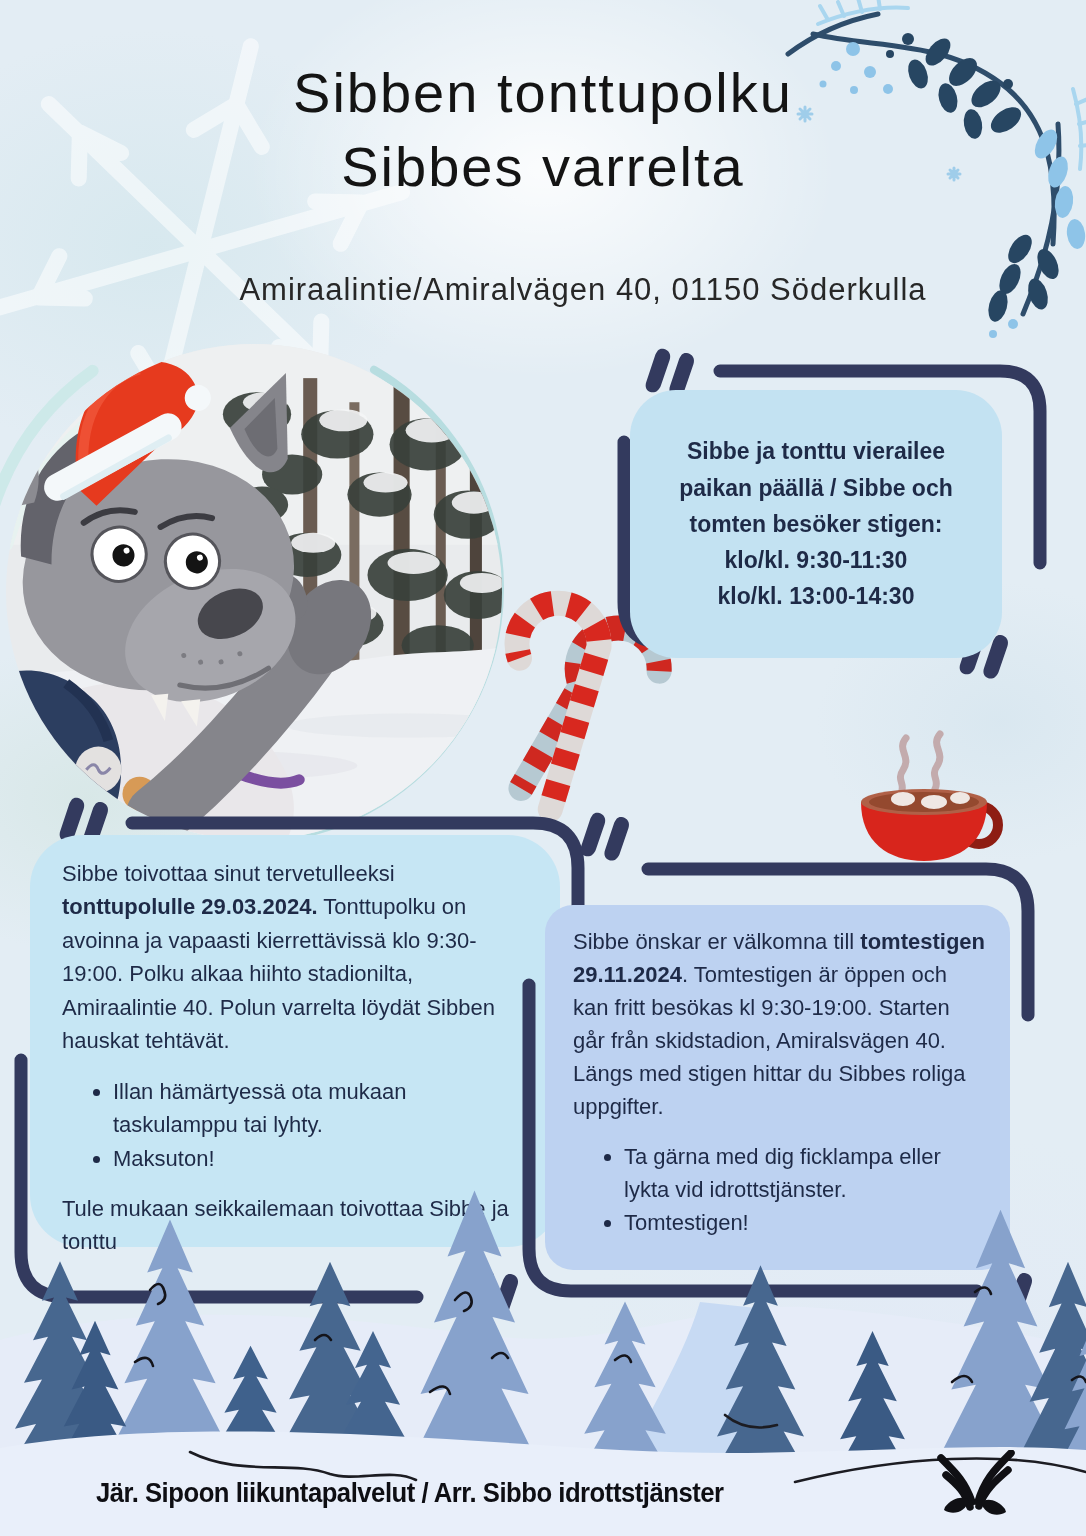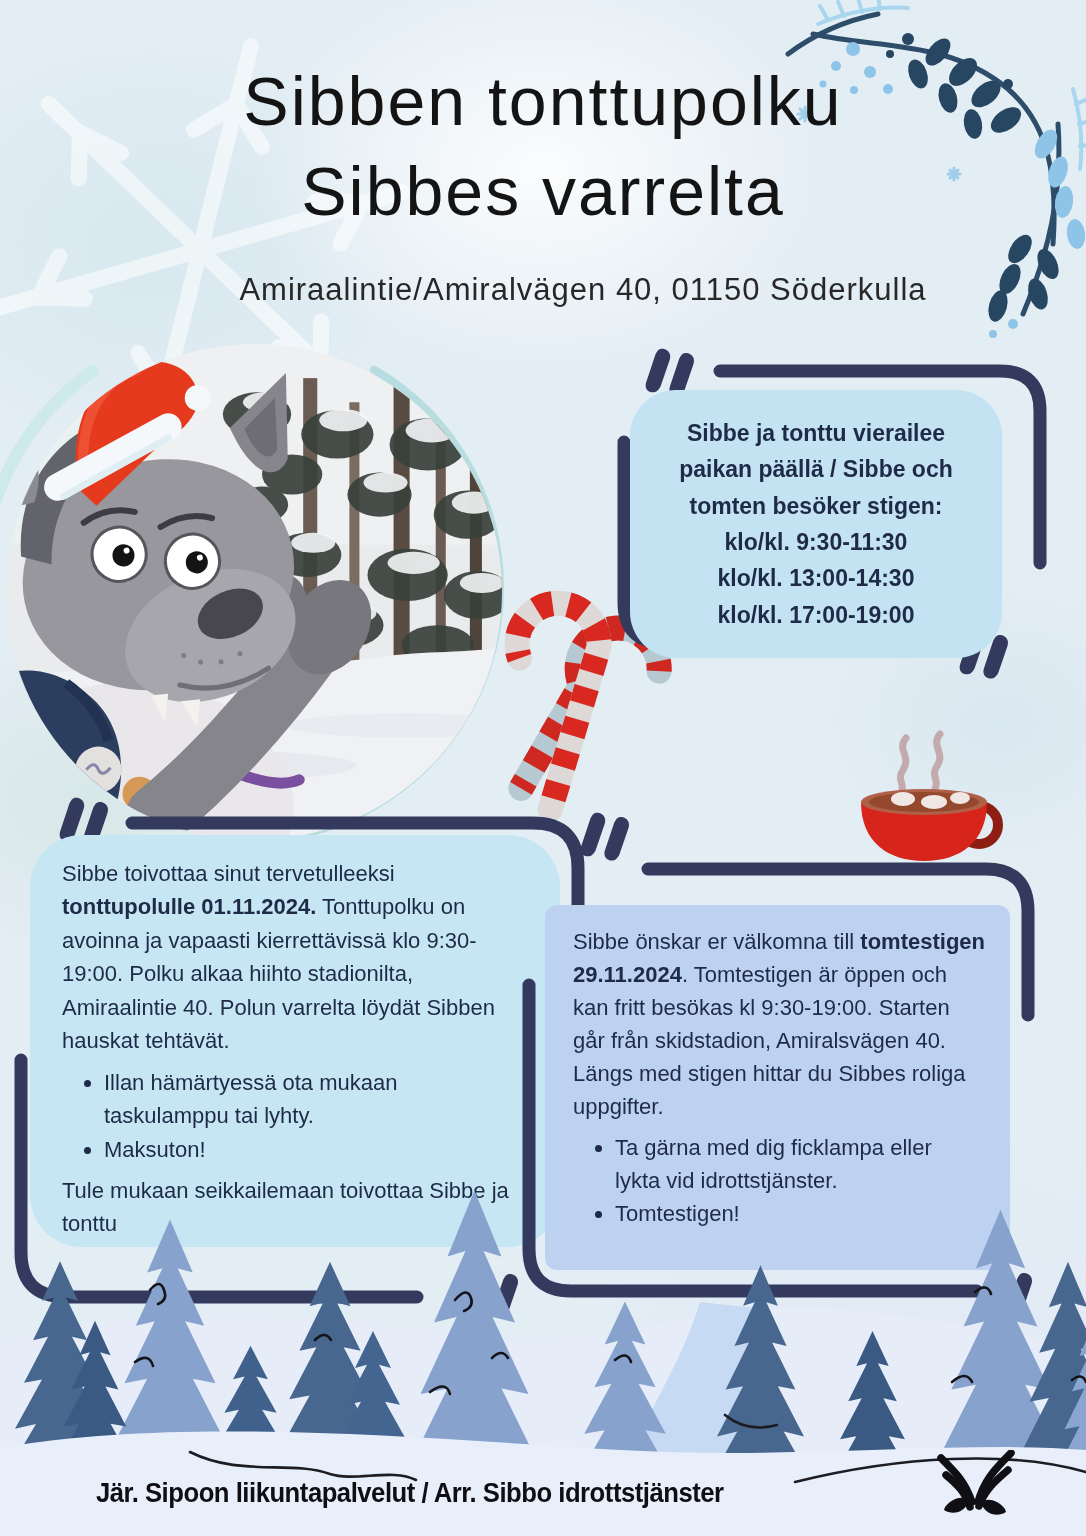--- a/index.html
+++ b/index.html
@@ -24,21 +24,21 @@
     background:
       radial-gradient(420px 300px at 50% 11%, rgba(255,255,255,.85), rgba(255,255,255,0) 70%),
       radial-gradient(300px 220px at 8% 52%, rgba(207,227,221,.55), rgba(207,227,221,0) 70%),
       radial-gradient(260px 200px at 92% 47%, rgba(215,230,239,.8), rgba(215,230,239,0) 70%),
       radial-gradient(500px 320px at 85% 88%, rgba(226,234,246,.9), rgba(226,234,246,0) 70%),
       radial-gradient(380px 300px at 14% 16%, rgba(214,232,238,.9), rgba(214,232,238,0) 72%);
   }
   .abs{position:absolute;}
   .title{
     top:56px;left:0;width:100%;text-align:center;
-    font-size:68px;line-height:1.33;letter-spacing:2px;font-weight:400;
+    font-size:56px;line-height:1.33;letter-spacing:2px;font-weight:400;
     color:var(--title-ink);
   }
   .address{
     top:272px;left:0;width:100%;text-align:center;
     font-size:31px;letter-spacing:1px;color:#272727;font-weight:400;padding-left:40px;
   }
   .photo{
     left:6px;top:344px;width:496px;height:496px;border-radius:50%;
     overflow:hidden;
   }
@@ -53,24 +53,24 @@
     padding:10px 22px;box-sizing:border-box;border-radius:46px;
   }
   .qfill.fi{
     left:15px;top:45px;width:530px;height:412px;background:var(--box-cyan);
     font-size:22px;line-height:1.52;padding:22px 30px 18px 32px;box-sizing:border-box;
     border-radius:52px;
   }
   .qfill.sv{
     left:20px;top:60px;width:465px;height:365px;background:var(--box-peri);
     font-size:22px;line-height:1.5;padding:20px 24px 16px 28px;box-sizing:border-box;
-    border-radius:12px;
+    border-radius:28px;
   }
   .qfill p{margin:0;}
-  .qfill ul{margin:8px;padding-left:34px;}
+  .qfill ul{margin:17px;padding-left:34px;}
   .qfill b{font-weight:700;}
   .outline-svg{position:absolute;left:0;top:0;overflow:visible;}
   .footer{
     left:96px;top:1478px;width:760px;
     font-size:27px;font-weight:700;letter-spacing:-.5px;color:#0e0e13;
     transform:scaleX(.95);transform-origin:left center;white-space:nowrap;
   }
   .nopoint{pointer-events:none;}
 </style>
 </head>
@@ -293,35 +293,34 @@
         <path d="M105,26 H385 Q425,26 425,66 V218"></path>
         <path d="M9,97 V257 Q9,298 50,298 H317"></path>
       </g>
       <use href="#qpair" fill="var(--navy)" transform="translate(38,2) rotate(10) scale(1.15)"></use>
       <use href="#qpair" fill="var(--navy)" transform="translate(352,284) rotate(10) scale(1.15)"></use>
     </svg>
     <div class="qfill sched">
       <div>Sibbe ja tonttu vierailee paikan päällä / Sibbe och tomten besöker stigen:</div>
       <div>klo/kl. 9:30-11:30</div>
       <div>klo/kl. 13:00-14:30</div>
-      <div>klo/kl. 17:00-19:00</div>
     </div>
   </div>
 
   <div class="qwrap" style="left:15px;top:790px;width:585px;height:545px">
     <svg class="outline-svg" width="585" height="545" viewBox="0 0 585 545">
       <g fill="none" stroke="var(--navy)" stroke-width="13" stroke-linecap="round">
         <path d="M117,33 H518 Q563,33 563,78 V440"></path>
         <path d="M6,270 V462 Q6,507 51,507 H402"></path>
       </g>
       <use href="#qpair" fill="var(--navy)" transform="translate(52,6) rotate(10) scale(1.15)"></use>
       <use href="#qpair" fill="var(--navy)" transform="translate(462,478) rotate(10) scale(1.15)"></use>
     </svg>
     <div class="qfill fi">
-      <p><span>Sibbe toivottaa sinut tervetulleeksi </span><b>tonttupolulle 01.11.2024.</b><span> Tonttupolku on avoinna ja vapaasti kierrettävissä klo 9:30-19:00. Polku alkaa hiihto stadionilta, Amiraalintie 40. Polun varrelta löydät Sibben hauskat tehtävät.</span></p>
+      <p><span>Sibbe toivottaa sinut tervetulleeksi </span><b>tonttupolulle 29.03.2024.</b><span> Tonttupolku on avoinna ja vapaasti kierrettävissä klo 9:30-19:00. Polku alkaa hiihto stadionilta, Amiraalintie 40. Polun varrelta löydät Sibben hauskat tehtävät.</span></p>
       <ul>
         <li>Illan hämärtyessä ota mukaan taskulamppu tai lyhty.</li>
         <li>Maksuton!</li>
       </ul>
       <p>Tule mukaan seikkailemaan toivottaa Sibbe ja tonttu</p>
     </div>
   </div>
 
   <div class="qwrap" style="left:525px;top:845px;width:560px;height:490px">
     <svg class="outline-svg" width="560" height="490" viewBox="0 0 560 490">

